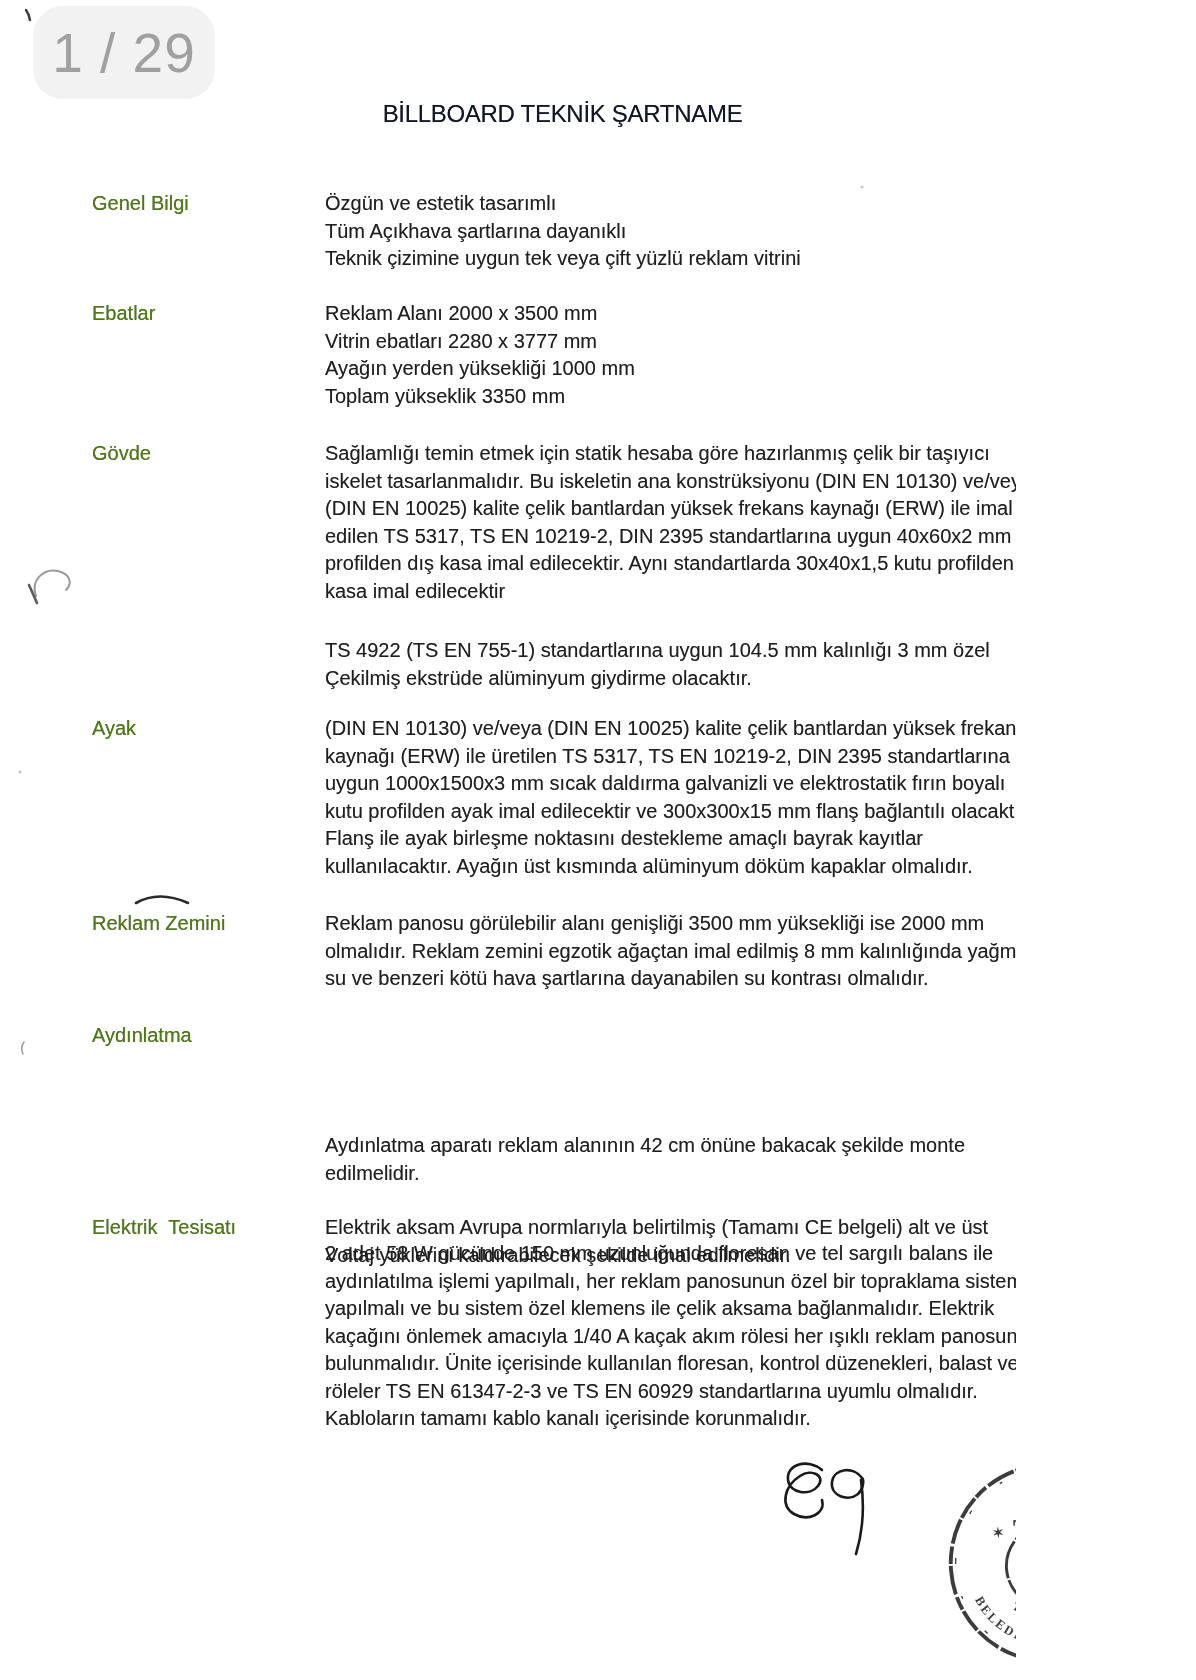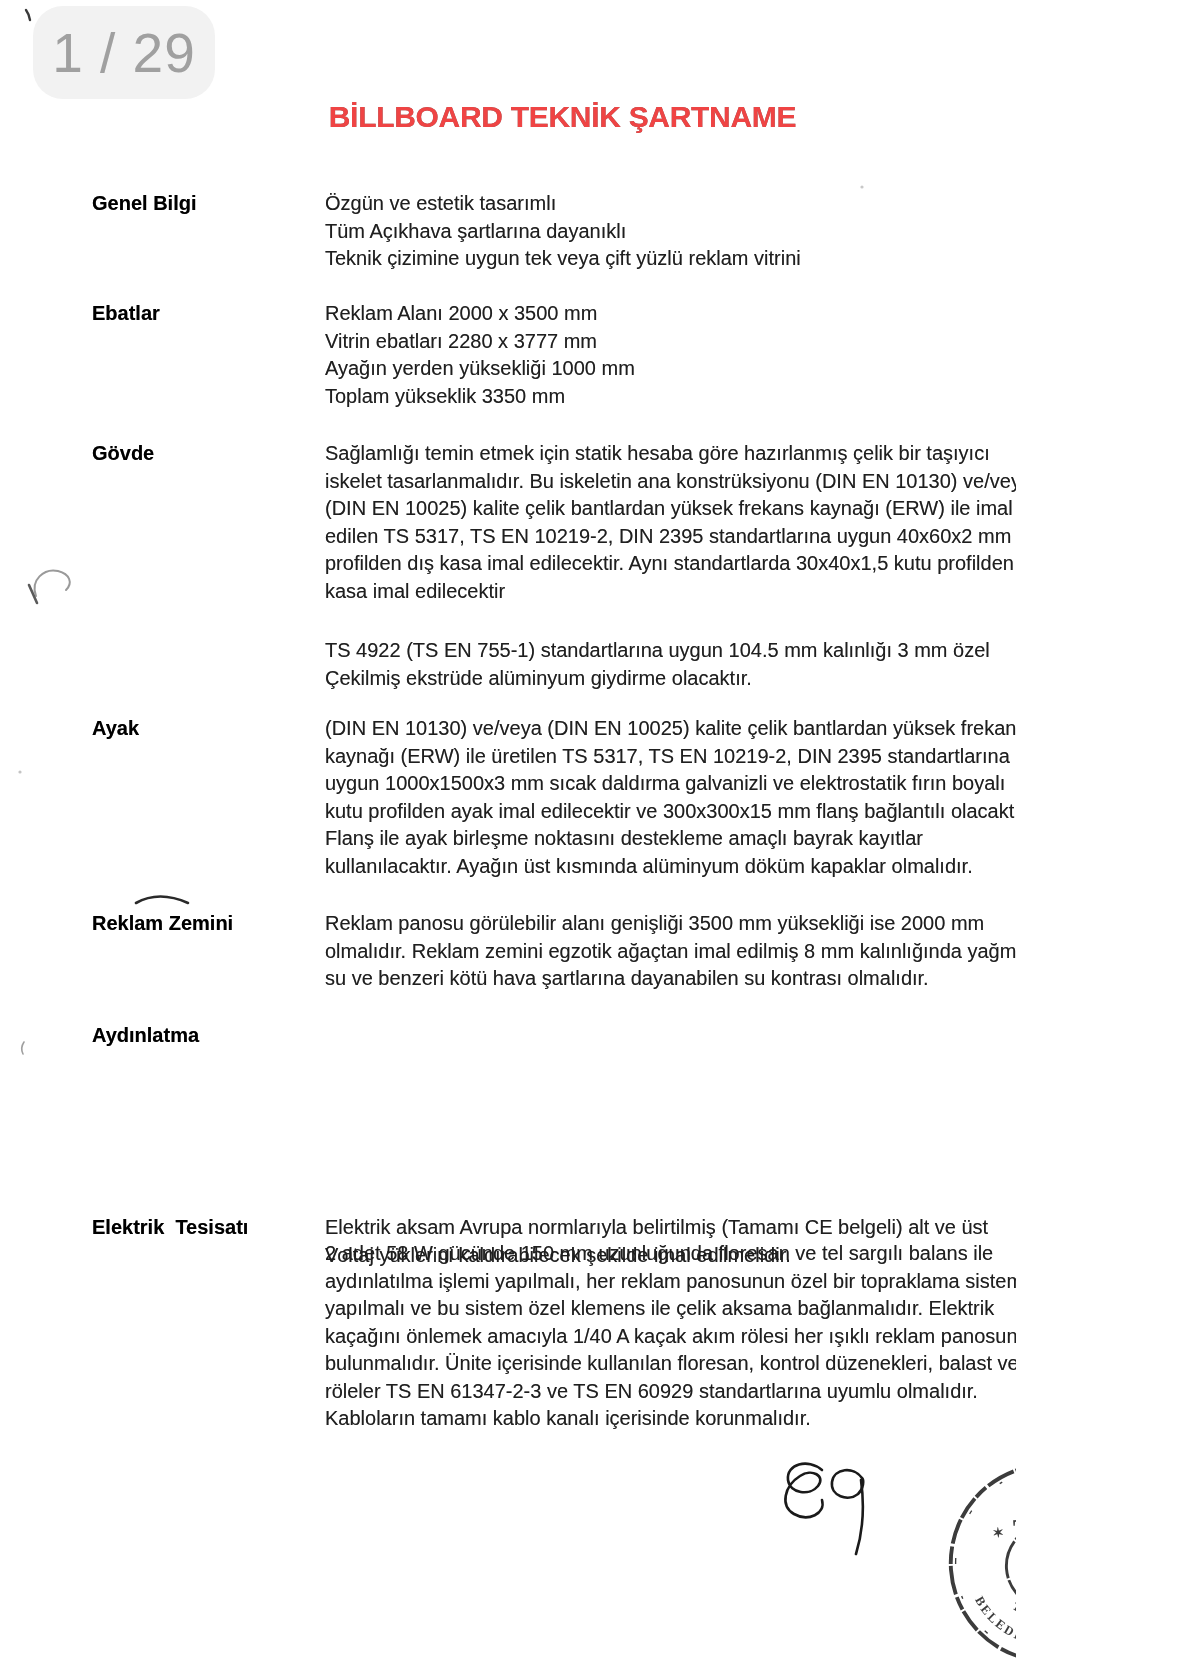--- a/index.html
+++ b/index.html
@@ -10,26 +10,26 @@
   
   #page-indicator{
     position:absolute;left:33px;top:6px;width:182px;height:93px;
     background:#f2f2f2;border-radius:30px;
     display:flex;align-items:center;justify-content:center;
     font-size:55px;font-weight:400;color:#a0a0a0;letter-spacing:1px;
   }
   
   #doc-title{
     position:absolute;left:0;top:100px;width:1125px;text-align:center;
-    font-size:30px;font-weight:700;letter-spacing:-0.3px;color:#ef4444;
+    font-size:24px;font-weight:400;letter-spacing:-0.3px;color:#0f172a;
     text-shadow:0 0 .6px rgba(10,10,10,.6);
   }
   .sec-label{
-    position:absolute;left:92px;font-size:20px;line-height:27.5px;font-weight:700;
-    white-space:pre;color:#000000;text-shadow:0 0 .5px rgba(10,10,10,.55);
+    position:absolute;left:92px;font-size:20px;line-height:27.5px;font-weight:400;
+    white-space:pre;color:#4d7c0f;text-shadow:0 0 .5px rgba(10,10,10,.55);
   }
   .para{
     position:absolute;left:325px;font-size:20px;line-height:27.5px;
     white-space:pre;color:#1f1f1f;text-shadow:0 0 .5px rgba(20,20,20,.45);
   }
   #lbl-genel,#p-genel-0{top:190px;}
   #lbl-ebatlar,#p-ebatlar-0{top:300px;}
   #lbl-govde,#p-govde-0{top:440px;}
   #p-govde-1{top:637px;}
   #lbl-ayak,#p-ayak-0{top:715px;}
@@ -80,20 +80,22 @@
 Çekilmiş ekstrüde alüminyum giydirme olacaktır.</div>
   <div class="para" id="p-ayak-0">(DIN EN 10130) ve/veya (DIN EN 10025) kalite çelik bantlardan yüksek frekans
 kaynağı (ERW) ile üretilen TS 5317, TS EN 10219-2, DIN 2395 standartlarına
 uygun 1000x1500x3 mm sıcak daldırma galvanizli ve elektrostatik fırın boyalı
 kutu profilden ayak imal edilecektir ve 300x300x15 mm flanş bağlantılı olacaktır.
 Flanş ile ayak birleşme noktasını destekleme amaçlı bayrak kayıtlar
 kullanılacaktır. Ayağın üst kısmında alüminyum döküm kapaklar olmalıdır.</div>
   <div class="para" id="p-reklam-0">Reklam panosu görülebilir alanı genişliği 3500 mm yüksekliği ise 2000 mm
 olmalıdır. Reklam zemini egzotik ağaçtan imal edilmiş 8 mm kalınlığında yağmur
 su ve benzeri kötü hava şartlarına dayanabilen su kontrası olmalıdır.</div>
+  <div class="para" id="p-aydinlatma-1">Aydınlatma aparatı reklam alanının 42 cm önüne bakacak şekilde monte
+edilmelidir.</div>
   <div class="para" id="p-elektrik-0">Elektrik aksam Avrupa normlarıyla belirtilmiş (Tamamı CE belgeli) alt ve üst
 Voltaj yüklerini kaldırabilecek şekilde imal edilmelidir.</div>
   <div class="para" id="p-elektrik-1">2 adet 58 W gücünde 150 mm uzunluğunda floresan ve tel sargılı balans ile
 aydınlatılma işlemi yapılmalı, her reklam panosunun özel bir topraklama sistemi
 yapılmalı ve bu sistem özel klemens ile çelik aksama bağlanmalıdır. Elektrik
 kaçağını önlemek amacıyla 1/40 A kaçak akım rölesi her ışıklı reklam panosunda
 bulunmalıdır. Ünite içerisinde kullanılan floresan, kontrol düzenekleri, balast ve
 röleler TS EN 61347-2-3 ve TS EN 60929 standartlarına uyumlu olmalıdır.
 Kabloların tamamı kablo kanalı içerisinde korunmalıdır.</div>
 

